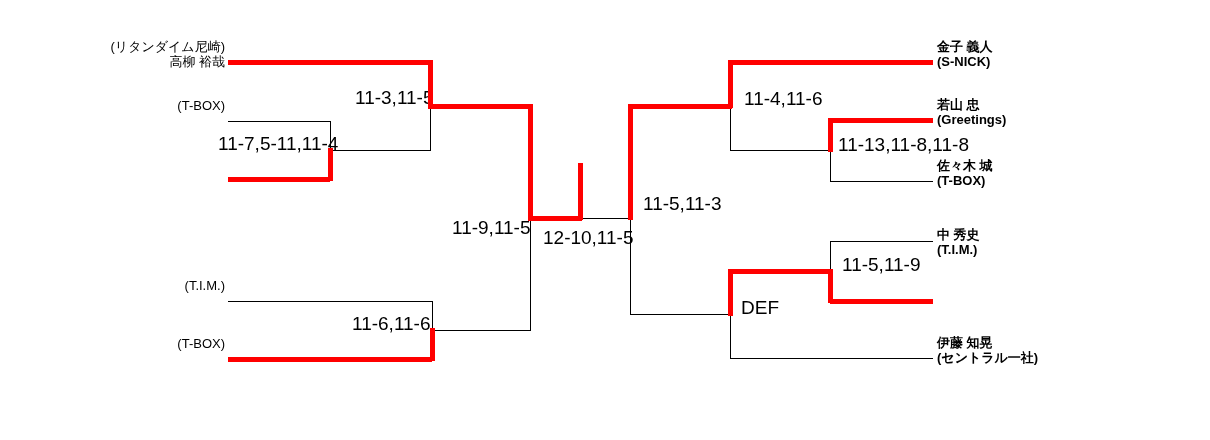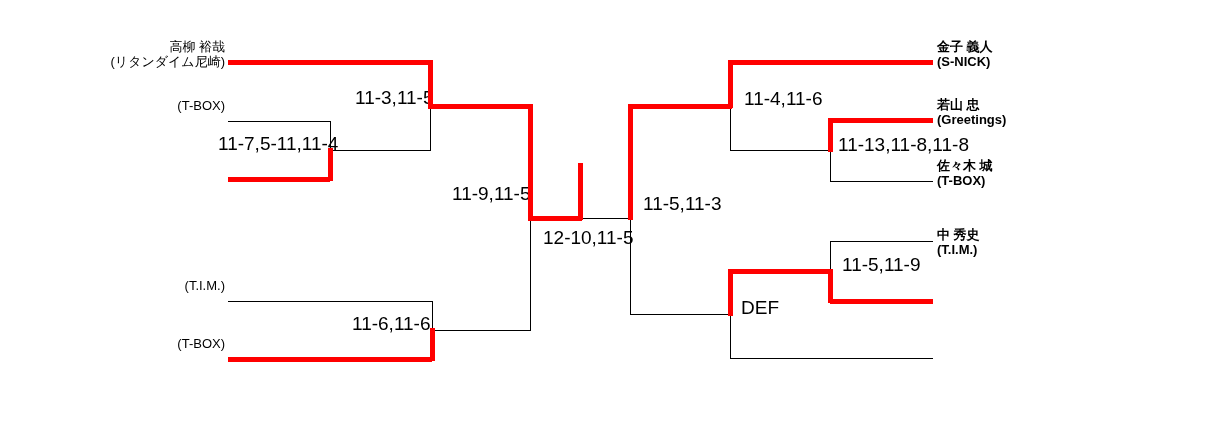--- a/index.html
+++ b/index.html
@@ -26,22 +26,22 @@
     white-space:nowrap;
   }
   .seg{position:absolute;}
 </style>
 </head>
 <body>
 
 <div id="canvas">
 
   <div class="player left" style="top:39px">
+    <div>(リタンダイム尼崎)</div>
     <div>高柳 裕哉</div>
-    <div>(リタンダイム尼崎)</div>
   </div>
   <div class="player left" style="top:98px">
     <div>(T-BOX)</div>
   </div>
   <div class="player left" style="top:278px">
     <div>(T.I.M.)</div>
   </div>
   <div class="player left" style="top:336px">
     <div>(T-BOX)</div>
   </div>
@@ -55,25 +55,29 @@
     <div>(Greetings)</div>
   </div>
   <div class="player right" style="top:158px">
     <div>佐々木 城</div>
     <div>(T-BOX)</div>
   </div>
   <div class="player right" style="top:227px">
     <div>中 秀史</div>
     <div>(T.I.M.)</div>
   </div>
+  <div class="player right" style="top:335px">
+    <div>伊藤 知晃</div>
+    <div>(セントラル一社)</div>
+  </div>
 
   <div class="score" style="left:218px;top:137px">11-7,5-11,11-4</div>
   <div class="score" style="left:355px;top:91px">11-3,11-5</div>
   <div class="score" style="left:352px;top:317px">11-6,11-6</div>
-  <div class="score" style="left:452px;top:187px">11-9,11-5</div>
+  <div class="score" style="left:452px;top:221px">11-9,11-5</div>
   <div class="score" style="left:543px;top:231px">12-10,11-5</div>
   <div class="score" style="left:643px;top:197px">11-5,11-3</div>
   <div class="score" style="left:744px;top:92px">11-4,11-6</div>
   <div class="score" style="left:838px;top:138px">11-13,11-8,11-8</div>
   <div class="score" style="left:842px;top:258px">11-5,11-9</div>
   <div class="score" style="left:741px;top:301px">DEF</div>
 
 <div class="seg" style="background: rgb(0, 0, 0); left: 228px; width: 102px; top: 121px; height: 1px;"></div>
     <div class="seg" style="background: rgb(0, 0, 0); left: 330px; width: 1px; top: 121px; height: 30px;"></div>
     <div class="seg" style="background: rgb(0, 0, 0); left: 330px; width: 100px; top: 150px; height: 1px;"></div>

